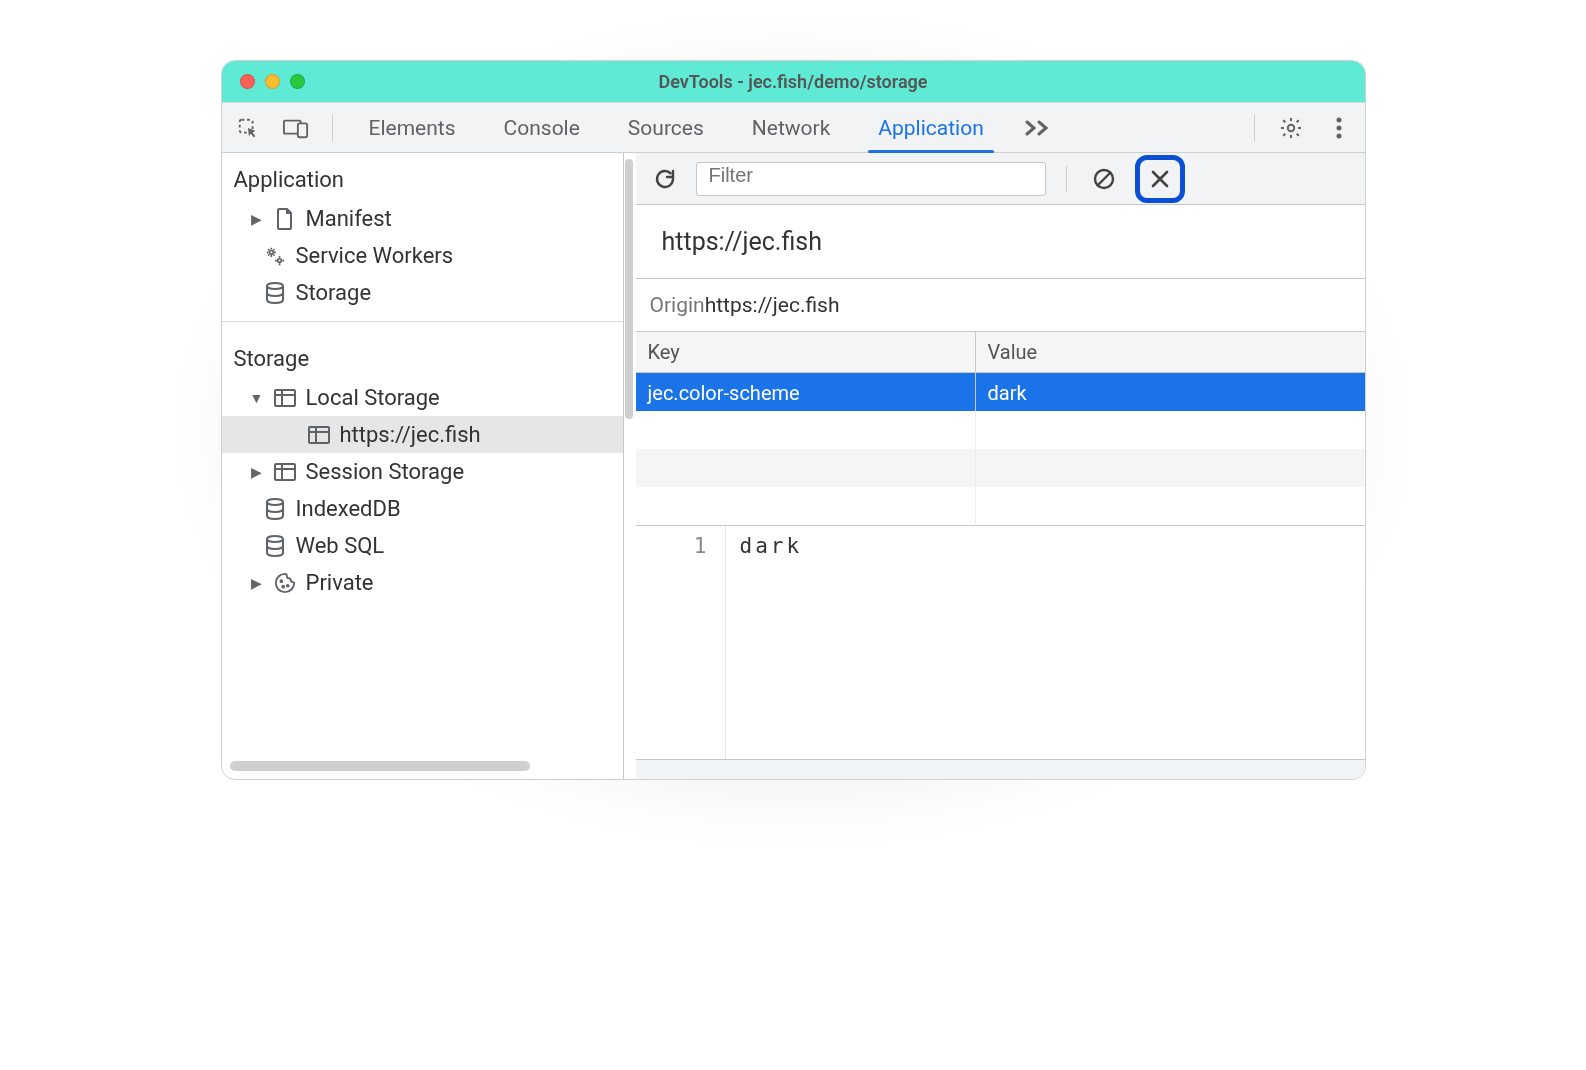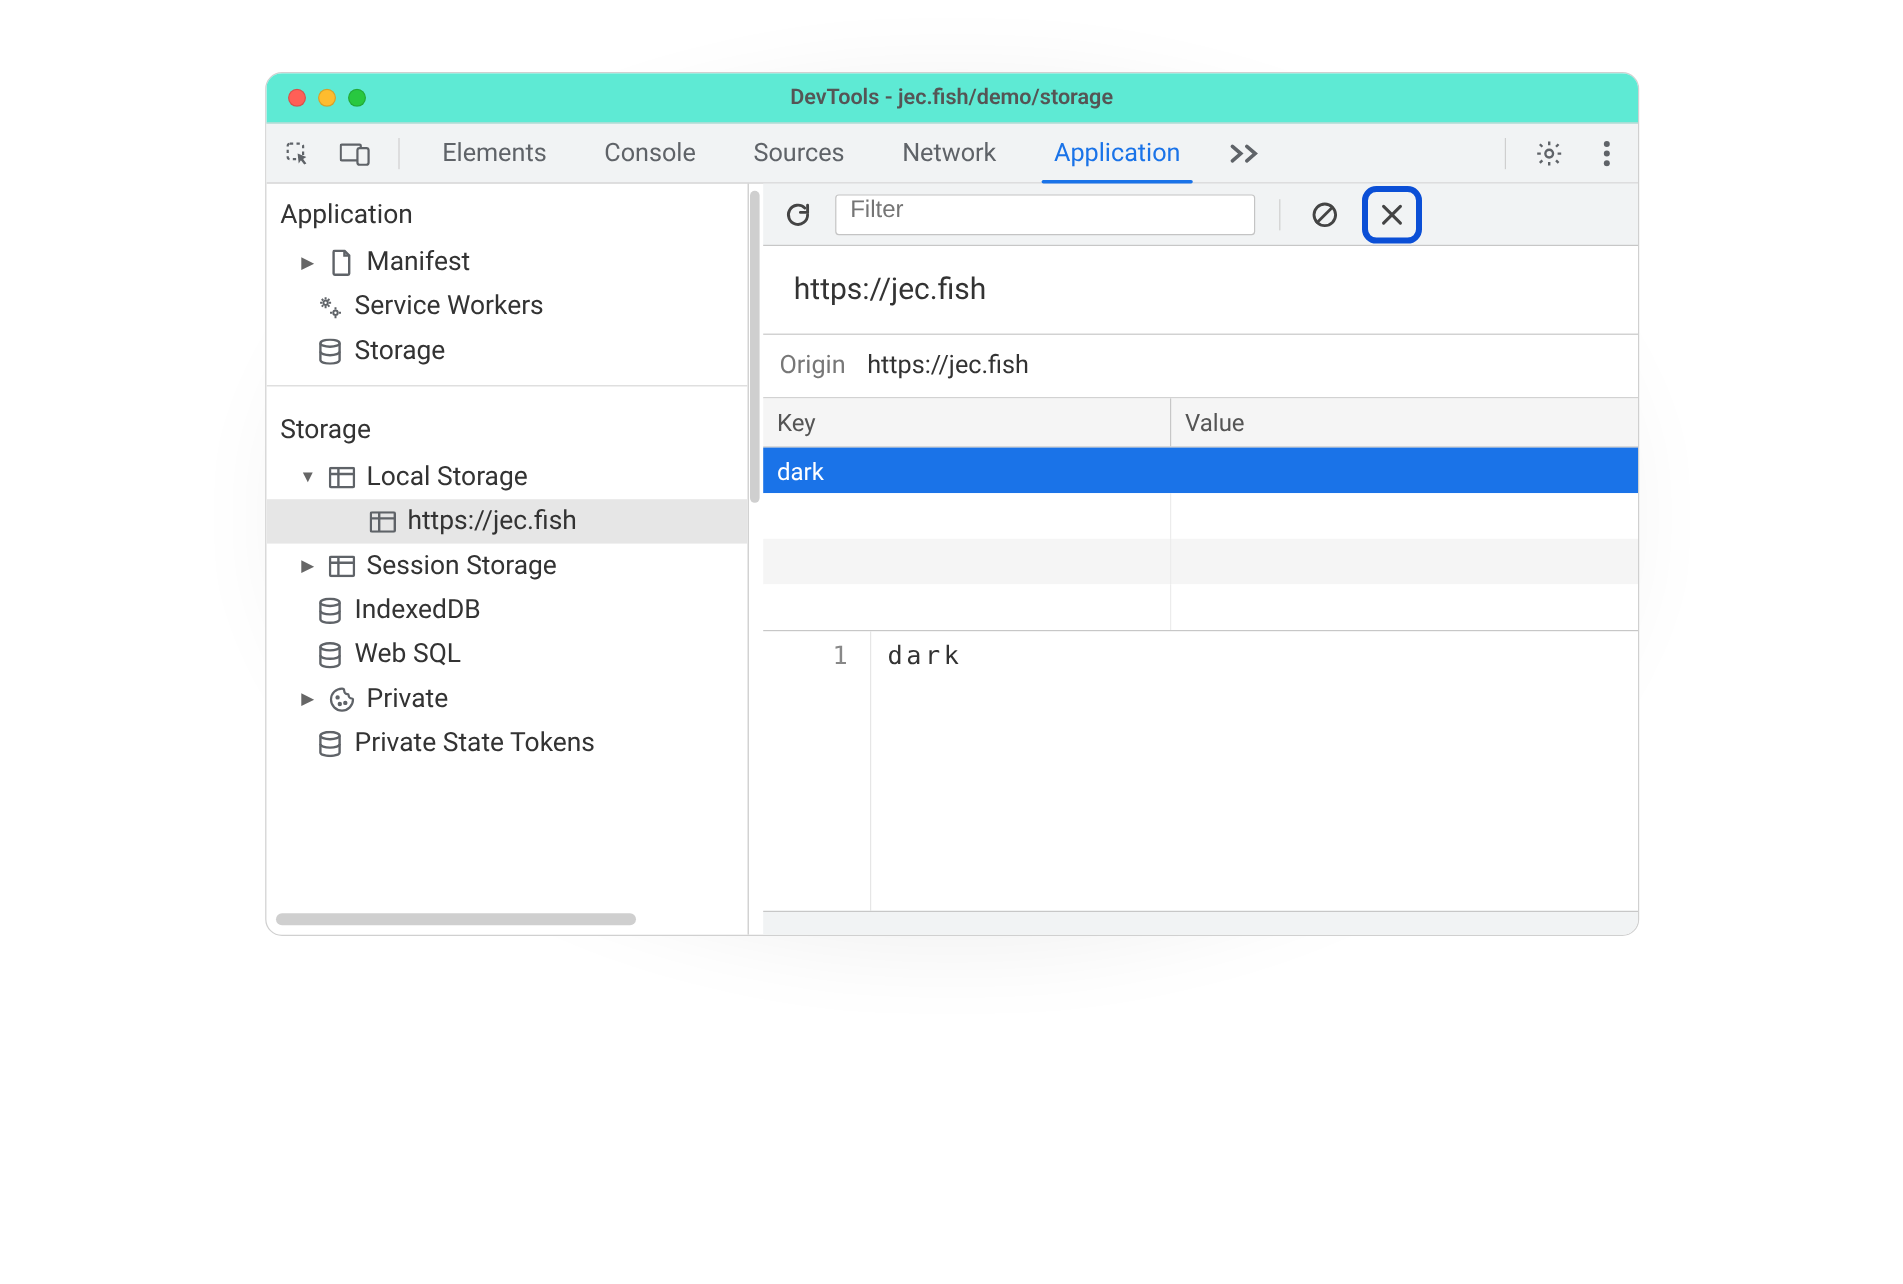--- a/index.html
+++ b/index.html
@@ -101,21 +101,21 @@
   }
   .filter {
     flex:0 0 350px; height:34px; background:#fff; border:1px solid #c4c4c4;
     border-radius:3px; padding:0 10px; font-size:20px; color:#333;
     display:flex; align-items:flex-start;
   }
   .filter input{border:none; outline:none; width:100%; font-size:20px; background:transparent;}
   .circle-btn{ width:34px; height:34px; display:flex; align-items:center; justify-content:center;}
   .highlight-ring{ border:5px solid #0b4fd6; border-radius:12px; padding:2px 3px;}
   .origin-head { padding:22px 26px; font-size:25px; color:#333; border-bottom:1px solid var(--border-gray);}
-  .origin-head.small{ font-size:21px; padding:14px 14px; display:flex; gap:18px; align-items:center; color:#333;}
+  .origin-head.small{ font-size:21px; padding:14px 14px; display:flex; align-items:center; color:#333;}
   .origin-head.small .label{color:#777;}
   
   .table { border-bottom:1px solid var(--border-gray);}
   .thead{ display:flex; background:#f5f5f5; border-bottom:1px solid var(--border-gray);}
   .th{ padding:8px 12px; font-size:20px; color:#555; border-right:1px solid var(--border-gray);}
   .th.key{flex:0 0 340px;} .th.val{flex:1; border-right:none;}
   .tr{ display:flex; height:38px;}
   .tr:nth-child(even){background:#fff;}
   .tr:nth-child(odd){background:#f5f5f5;}
   .tr.selrow{ background:#1a73e8 !important; color:#fff;}
@@ -293,30 +293,20 @@
               <span class="icon">
                 <svg width="22" height="22" viewBox="0 0 24 24" fill="none" stroke="#5f6368" stroke-width="2">
                     <path d="M12 2a10 10 0 1 0 10 10c0-1-.5-1-1-1a3 3 0 0 1-3-3c0-.5 0-1-1-1a3 3 0 0 1-3-3c0-.5 0-2-2-2z"></path>
                     <circle cx="8" cy="10" r="1" fill="#5f6368"></circle>
                     <circle cx="10" cy="16" r="1" fill="#5f6368"></circle>
                     <circle cx="15" cy="15" r="1" fill="#5f6368"></circle>
                   </svg>
               </span>
               <span>Private</span>
             </div>
-            <div class="tree-item" style="padding-left:42px;">
-              <span class="icon">
-                <svg width="20" height="22" viewBox="0 0 20 22" fill="none" stroke="#5f6368" stroke-width="2">
-                    <ellipse cx="10" cy="4" rx="8" ry="3"></ellipse>
-                    <path d="M2 4v7c0 1.7 3.6 3 8 3s8-1.3 8-3V4"></path>
-                    <path d="M2 11v7c0 1.7 3.6 3 8 3s8-1.3 8-3v-7"></path>
-                  </svg>
-              </span>
-              <span>Private State Tokens</span>
-            </div>
           </div>
         </div>
         <div class="bottom-scroll">
             <div class="hthumb"></div>
           </div>
         <div class="side-scroll">
             <div class="thumb"></div>
           </div>
       </div>
 
@@ -354,20 +344,21 @@
           <span>https://jec.fish</span>
         </div>
 
         <div class="table">
           <div class="thead">
             <div class="th key">Key</div>
             <div class="th val">Value</div>
           </div>
           <div class="tbody">
             <div class="tr selrow">
+              <div class="td key">jec.color-scheme</div>
               <div class="td val">dark</div>
             </div>
             <div class="tr">
               <div class="td key"></div>
               <div class="td val"></div>
             </div>
             <div class="tr">
               <div class="td key"></div>
               <div class="td val"></div>
             </div>

